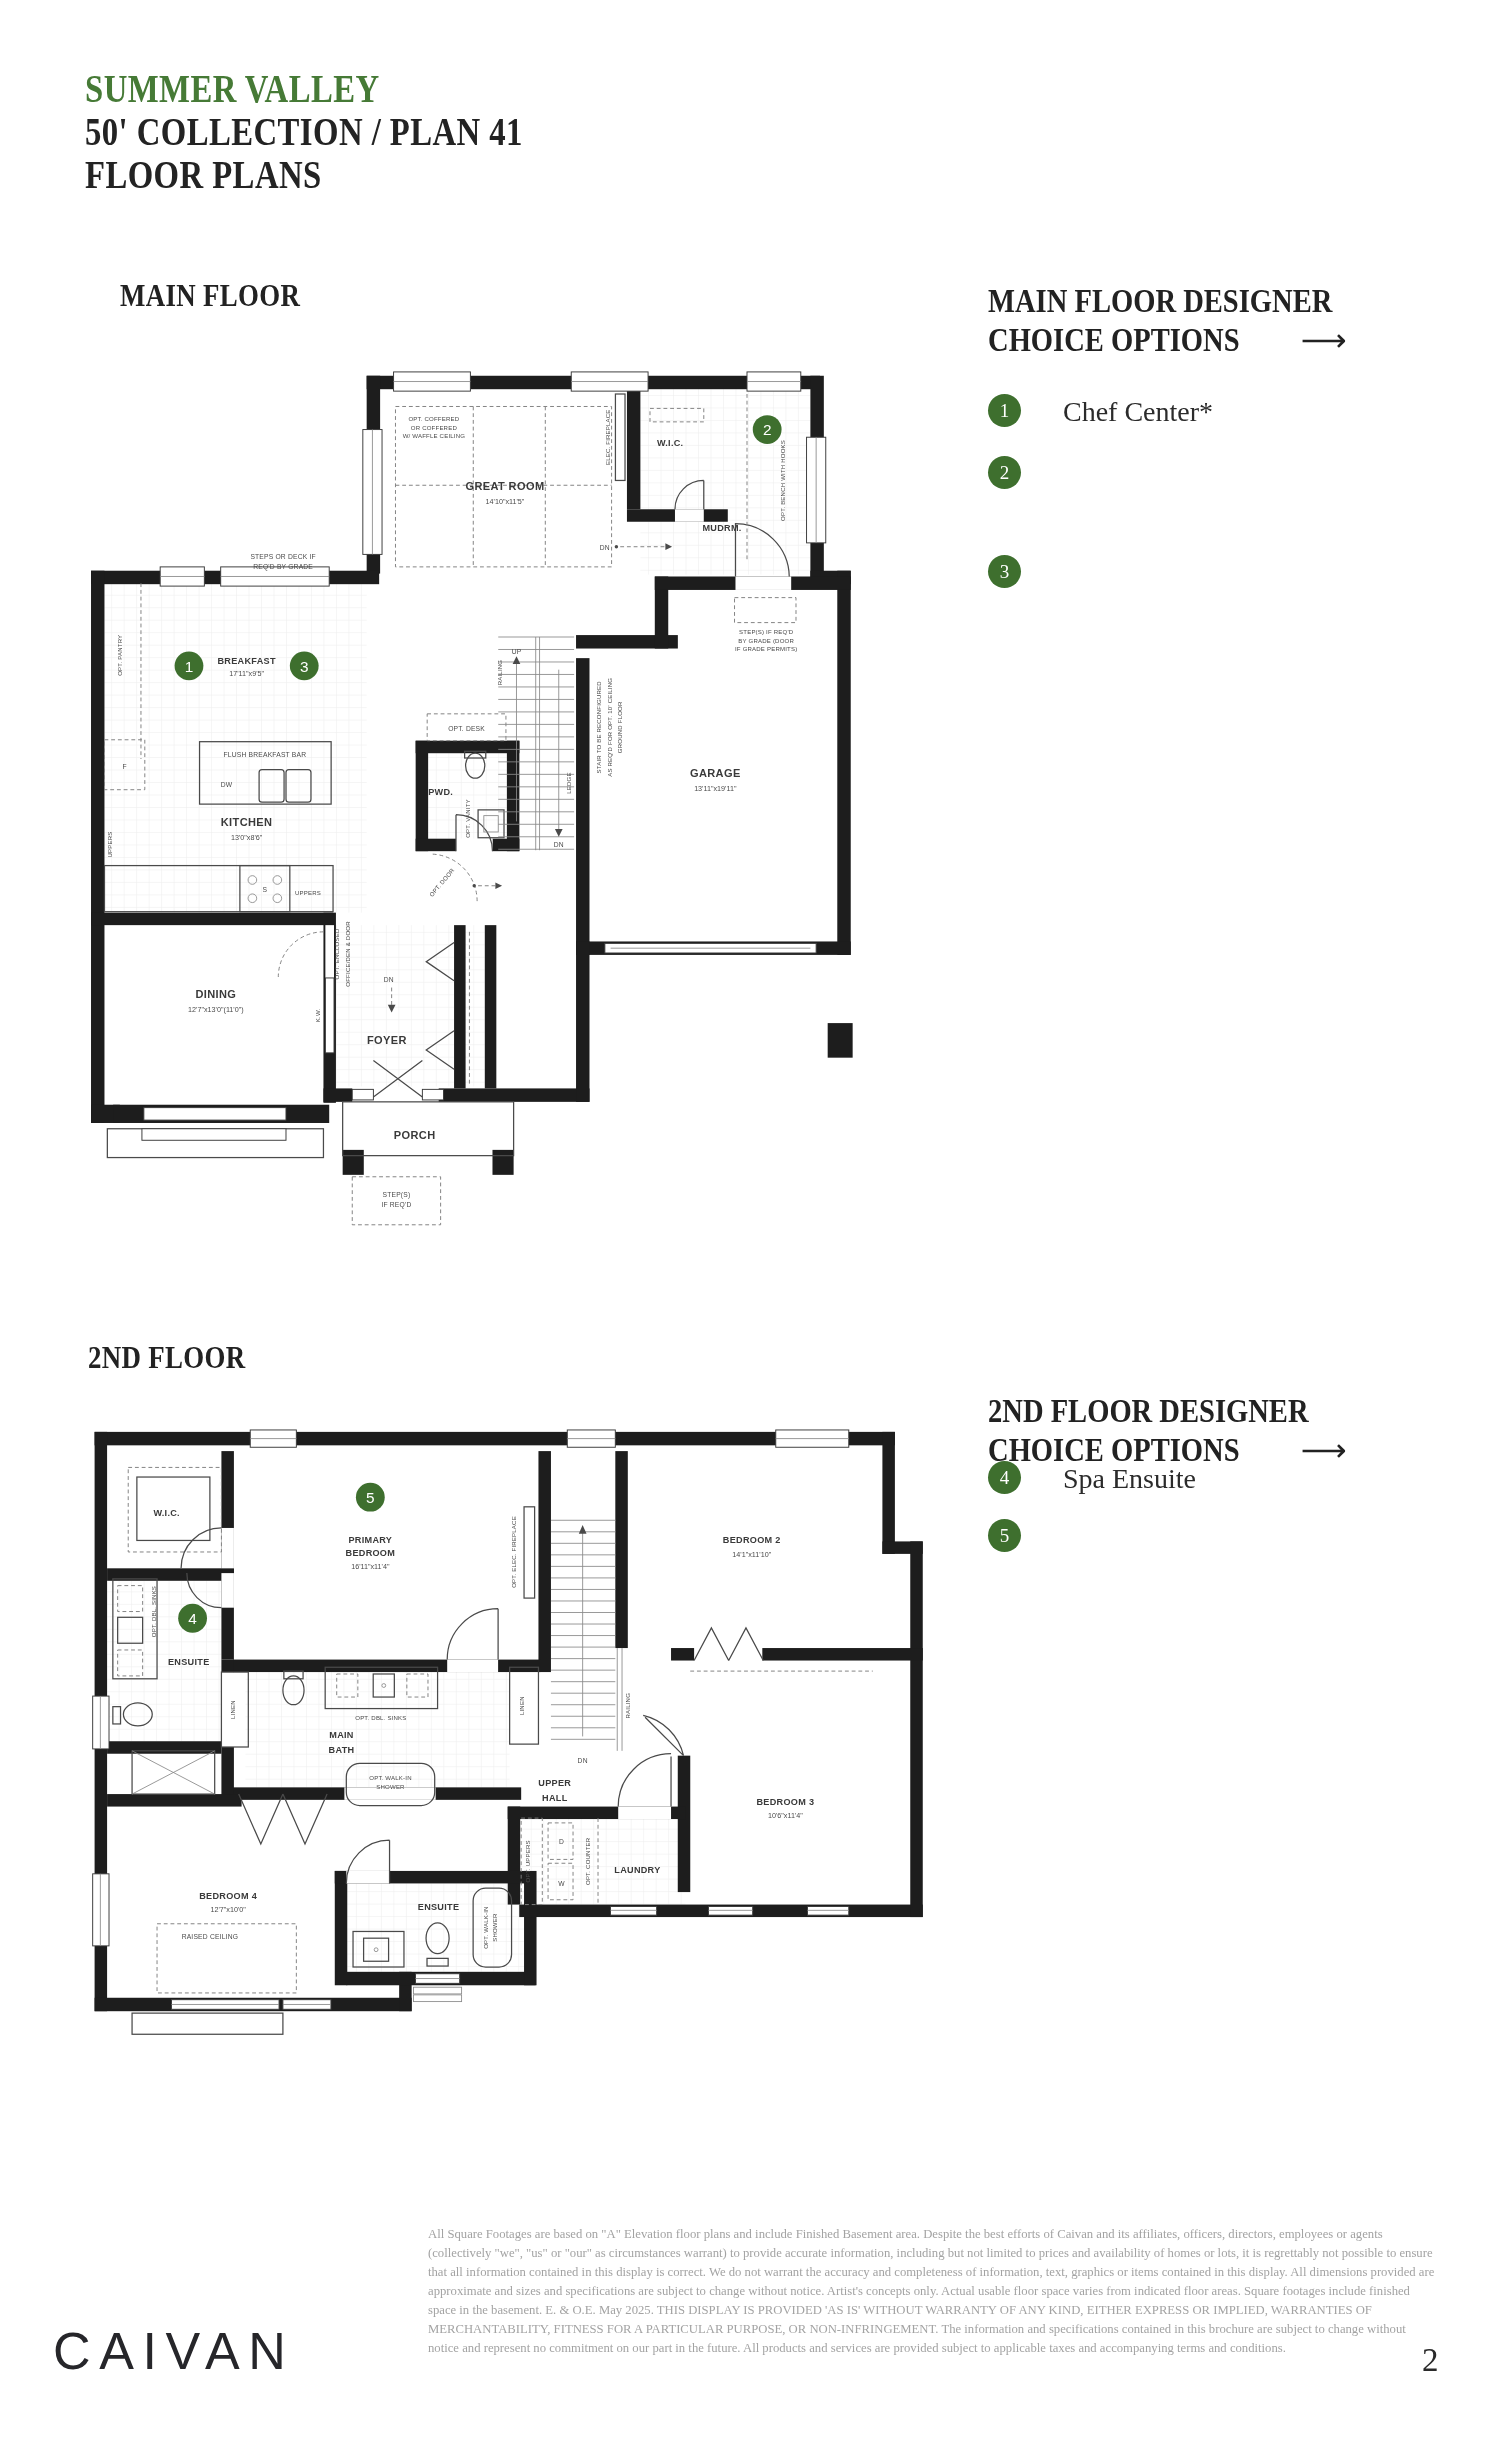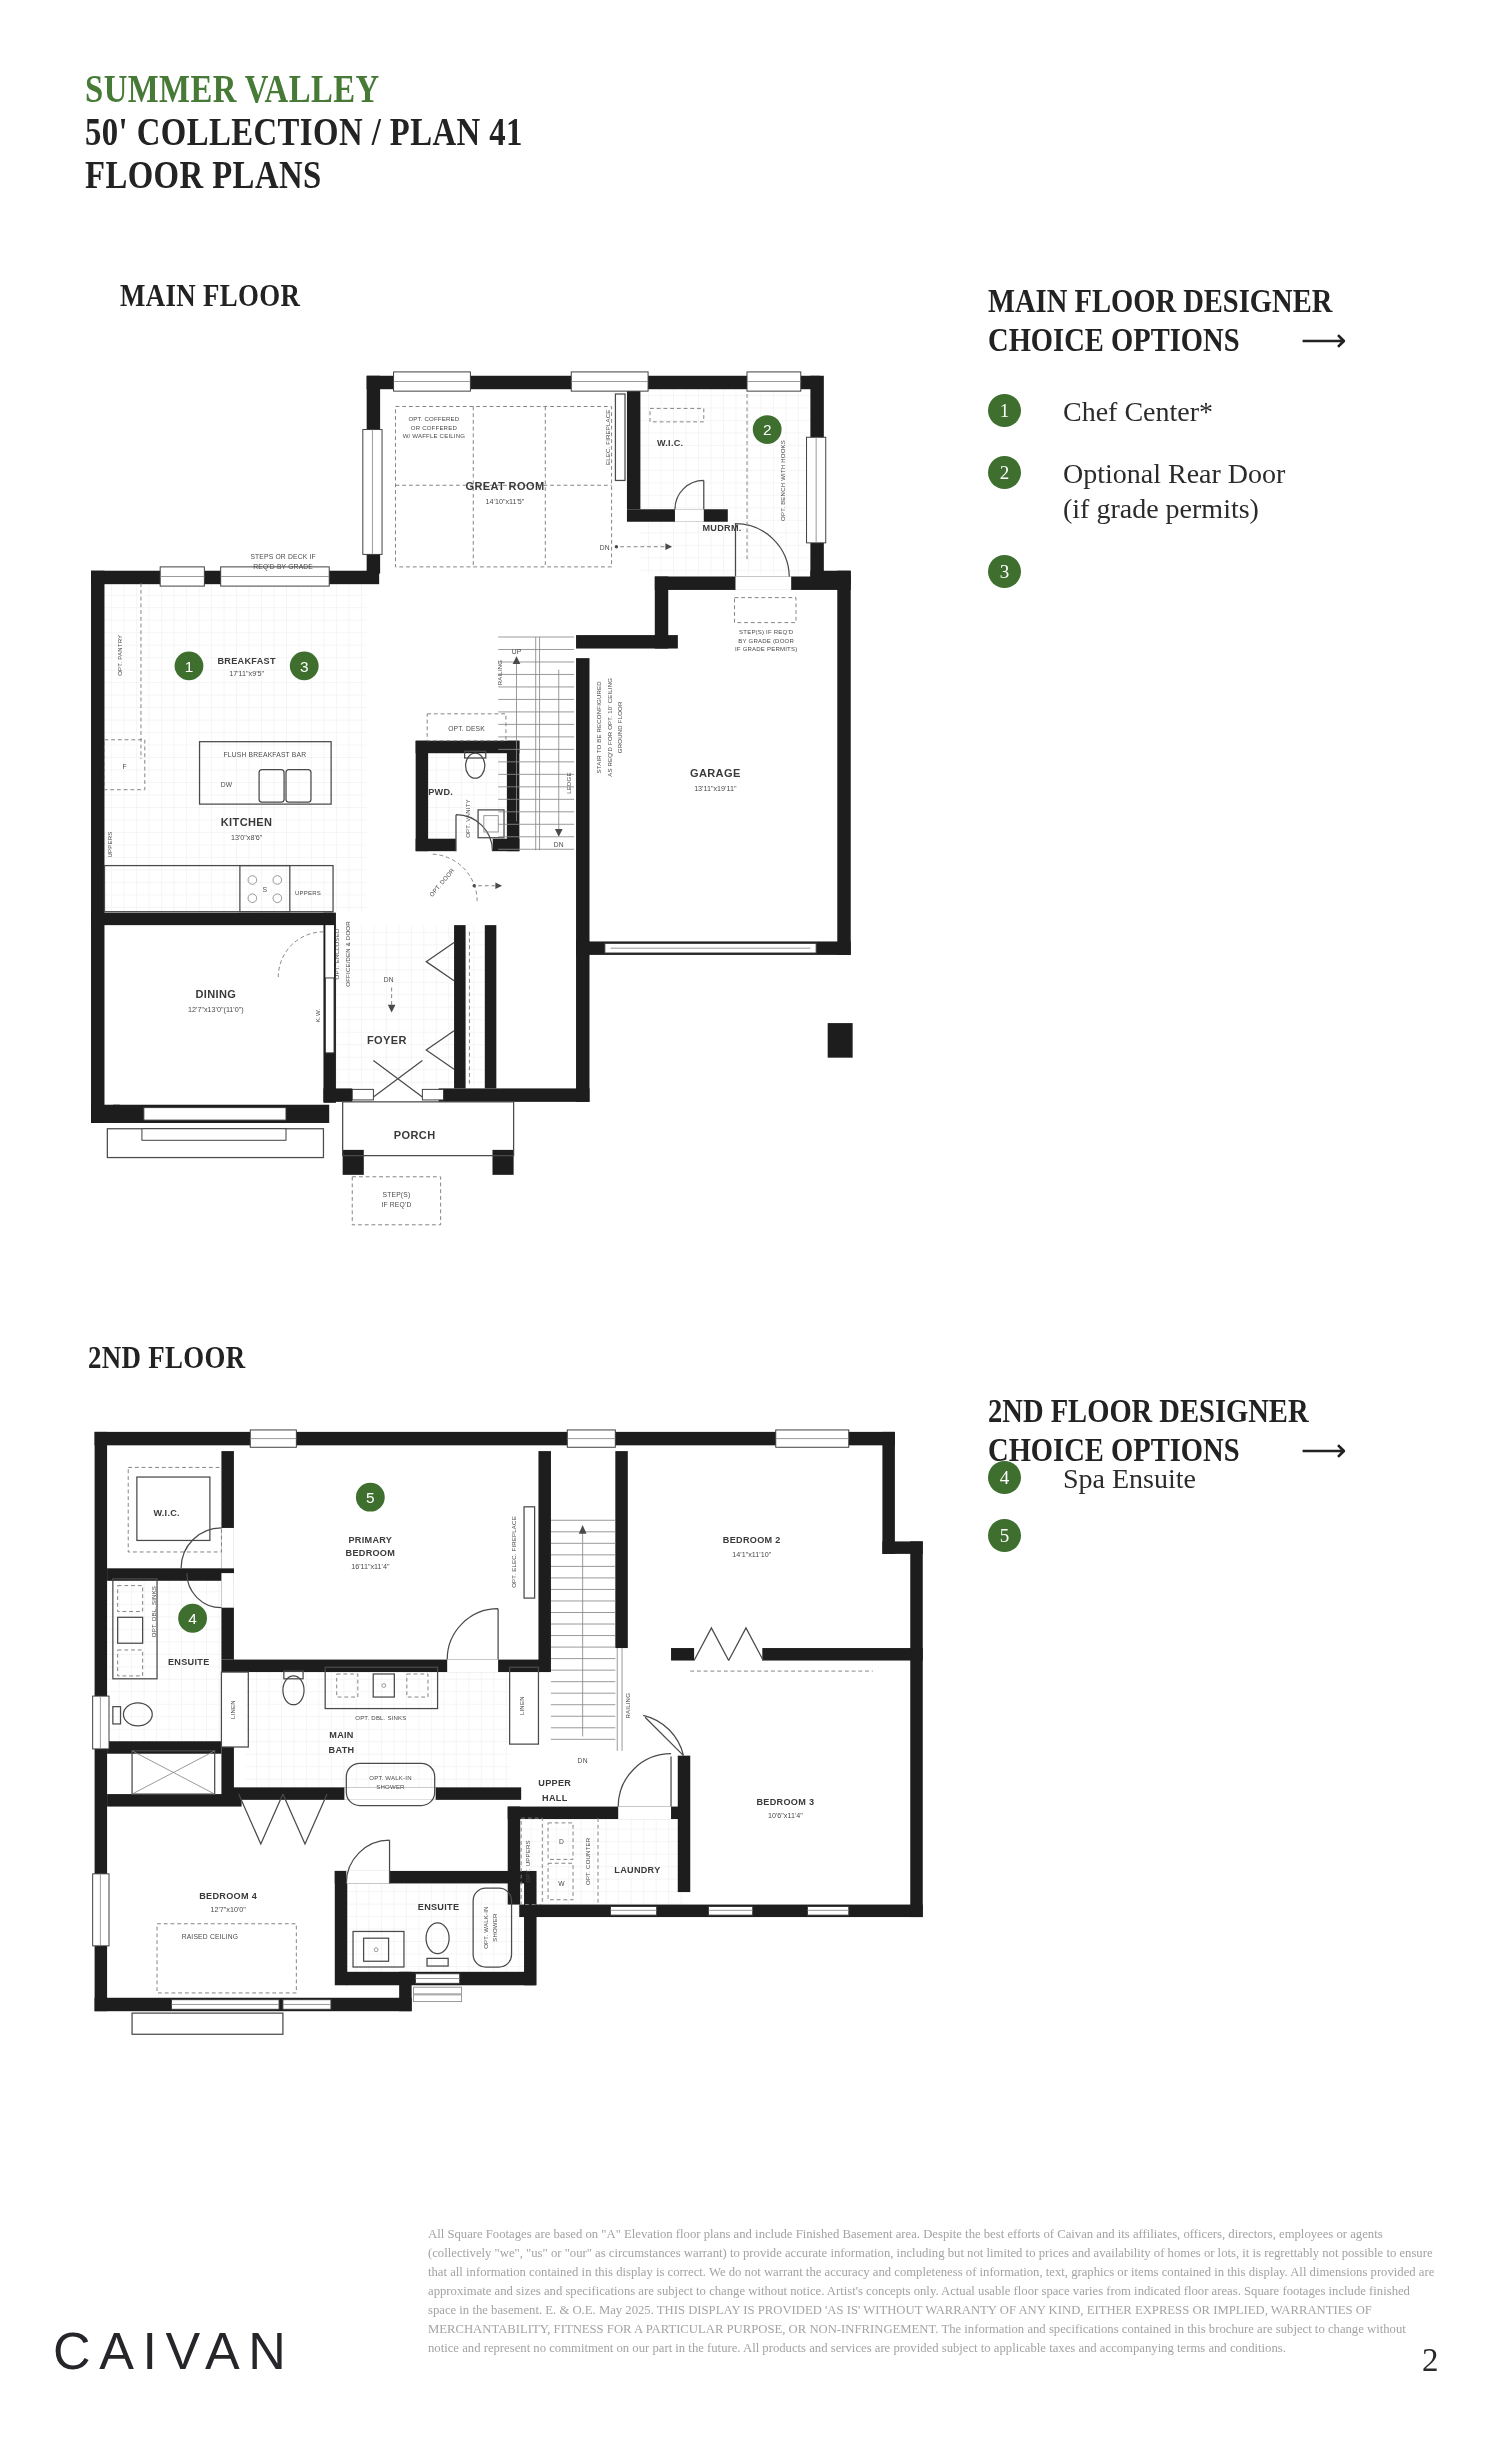--- a/index.html
+++ b/index.html
@@ -60,24 +60,20 @@
   <span class="cond">CHOICE OPTIONS</span><span class="arrow">⟶</span>
 </div>
 <div class="abs opt-row" style="left:988px;top:394px;">
   <div class="badge">1</div>
   <div class="opt-text">
     <div>Chef Center*</div>
   </div>
 </div>
 <div class="abs opt-row" style="left:988px;top:456px;">
   <div class="badge">2</div>
-  <div class="opt-text">
-    <div>Optional Rear Door</div>
-    <div>(if grade permits)</div>
-  </div>
 </div>
 <div class="abs opt-row" style="left:988px;top:555px;">
   <div class="badge">3</div>
 </div>
 
 <div class="abs opt-head" style="left:988px;top:1347px;margin-top:44px;">
   <span class="cond">2ND FLOOR DESIGNER</span><br>
   <span class="cond">CHOICE OPTIONS</span><span class="arrow">⟶</span>
 </div>
 <div class="abs opt-row" style="left:988px;top:1461px;">

